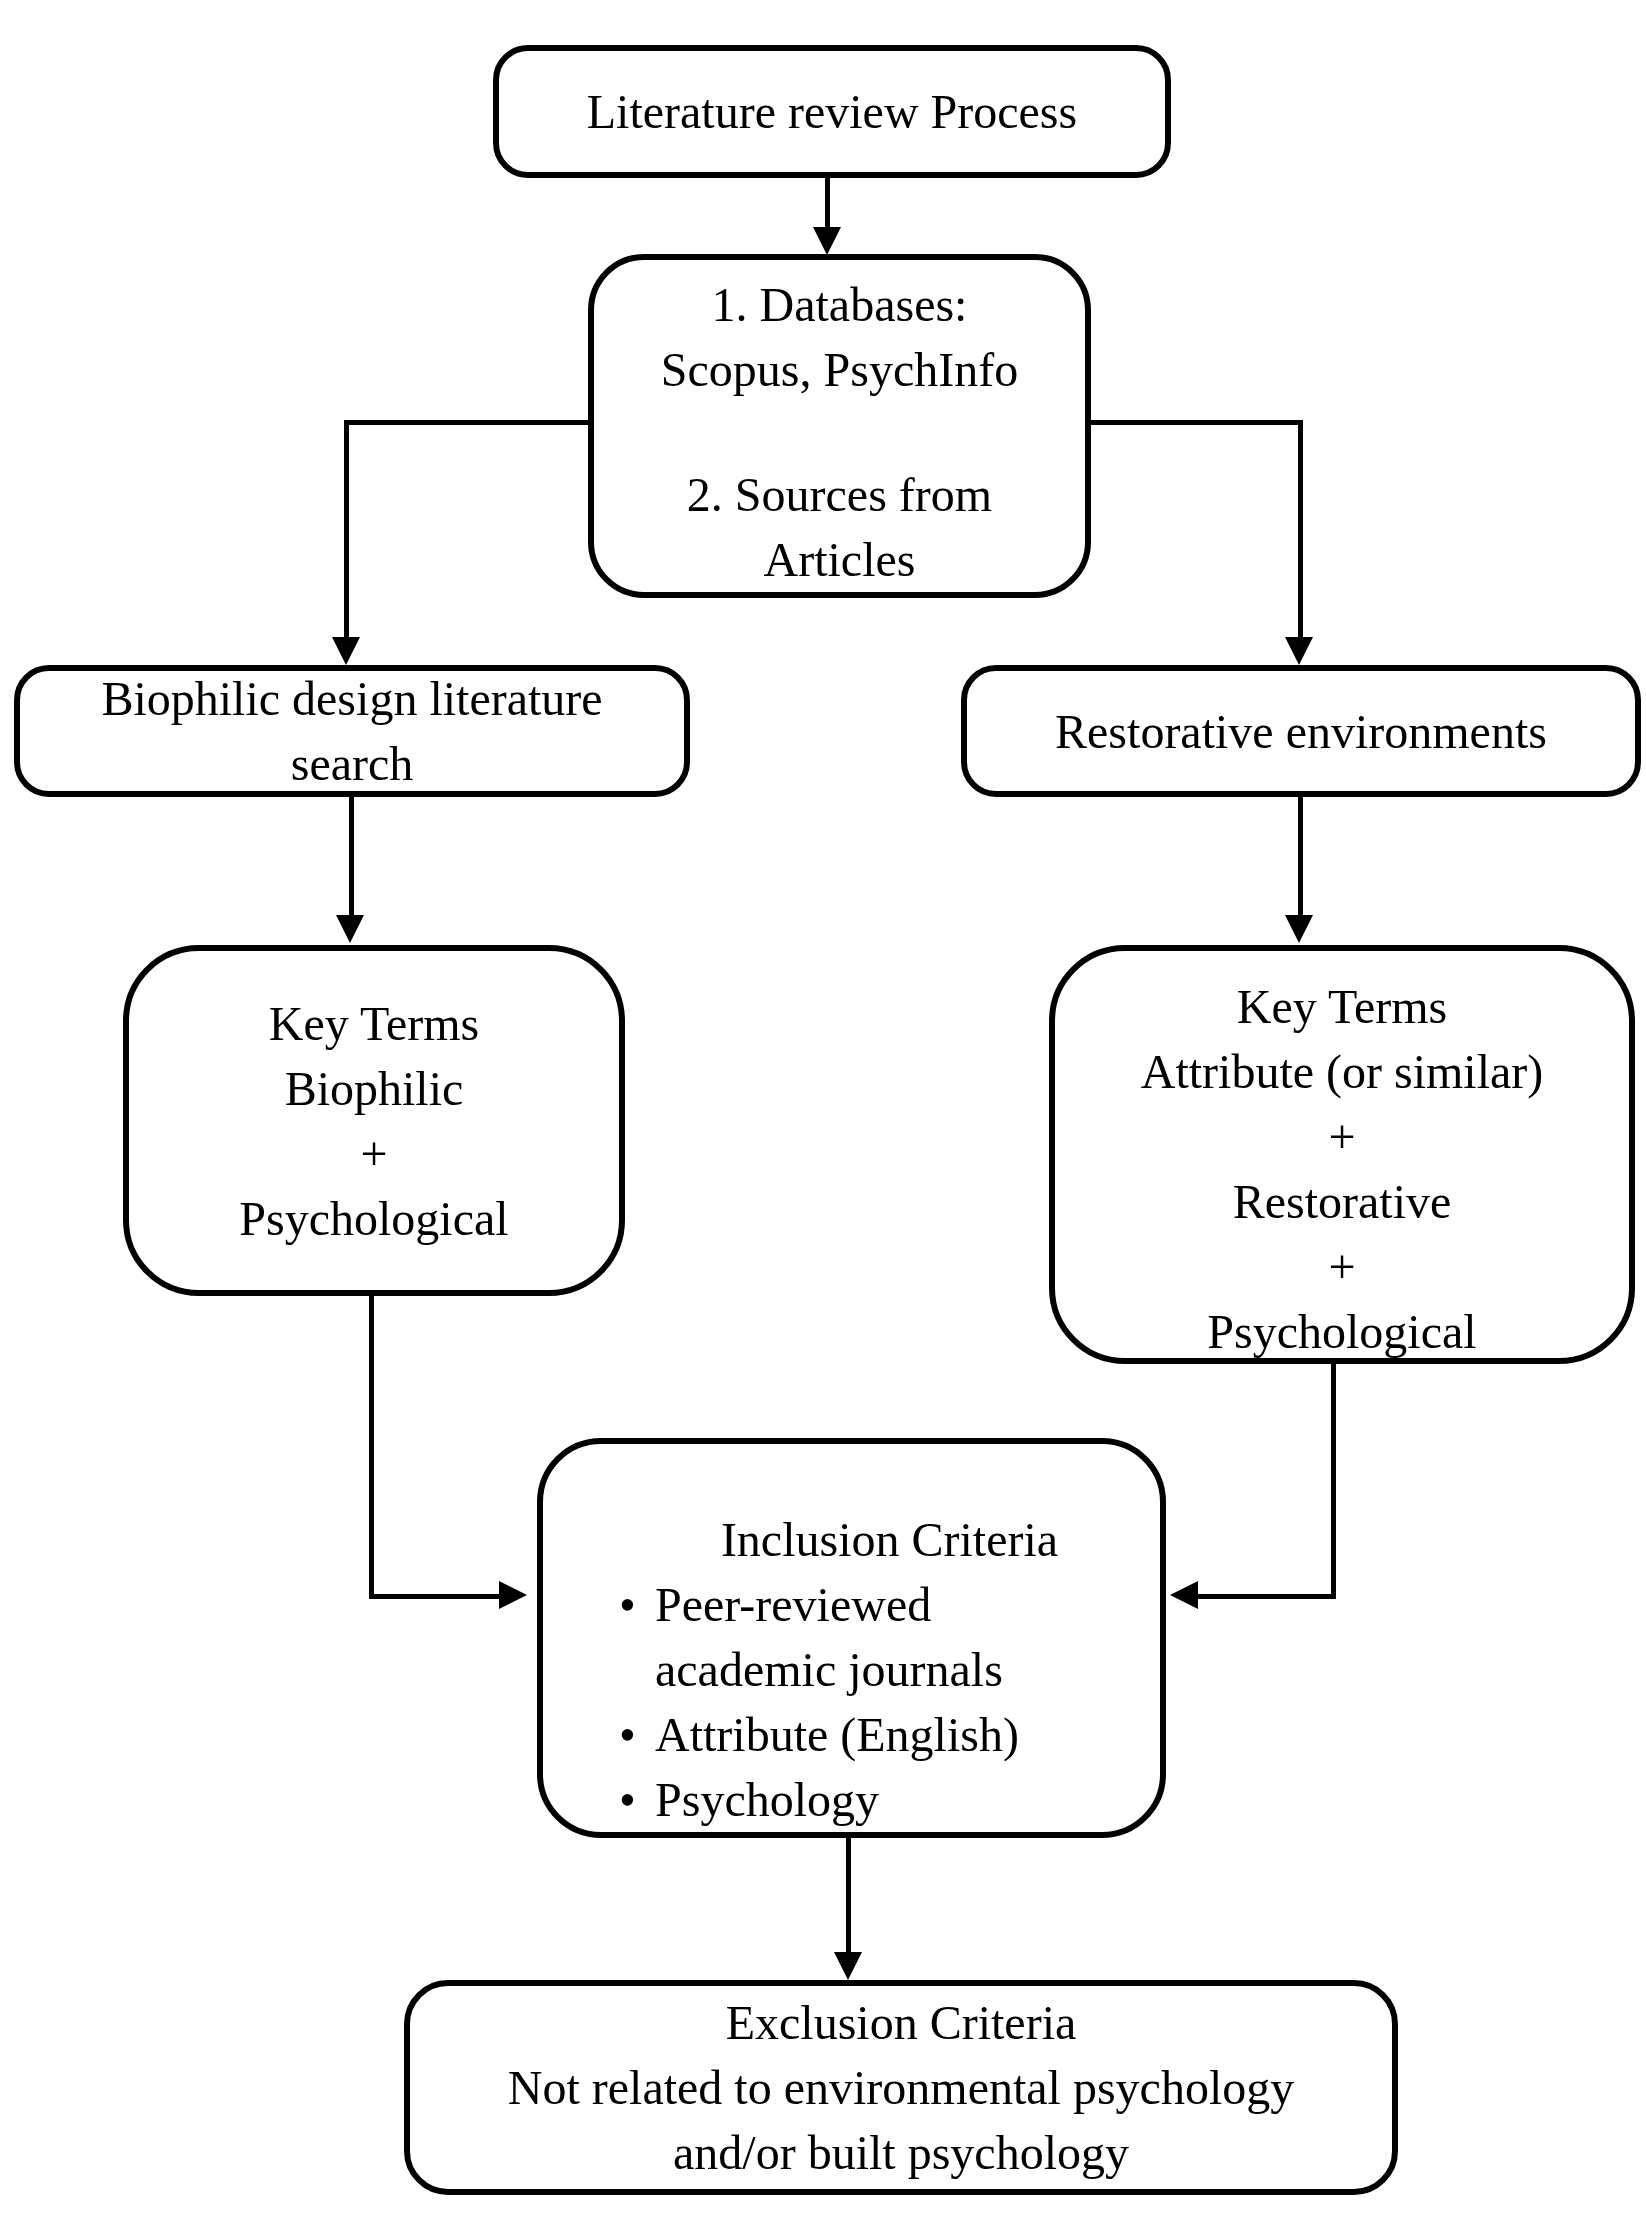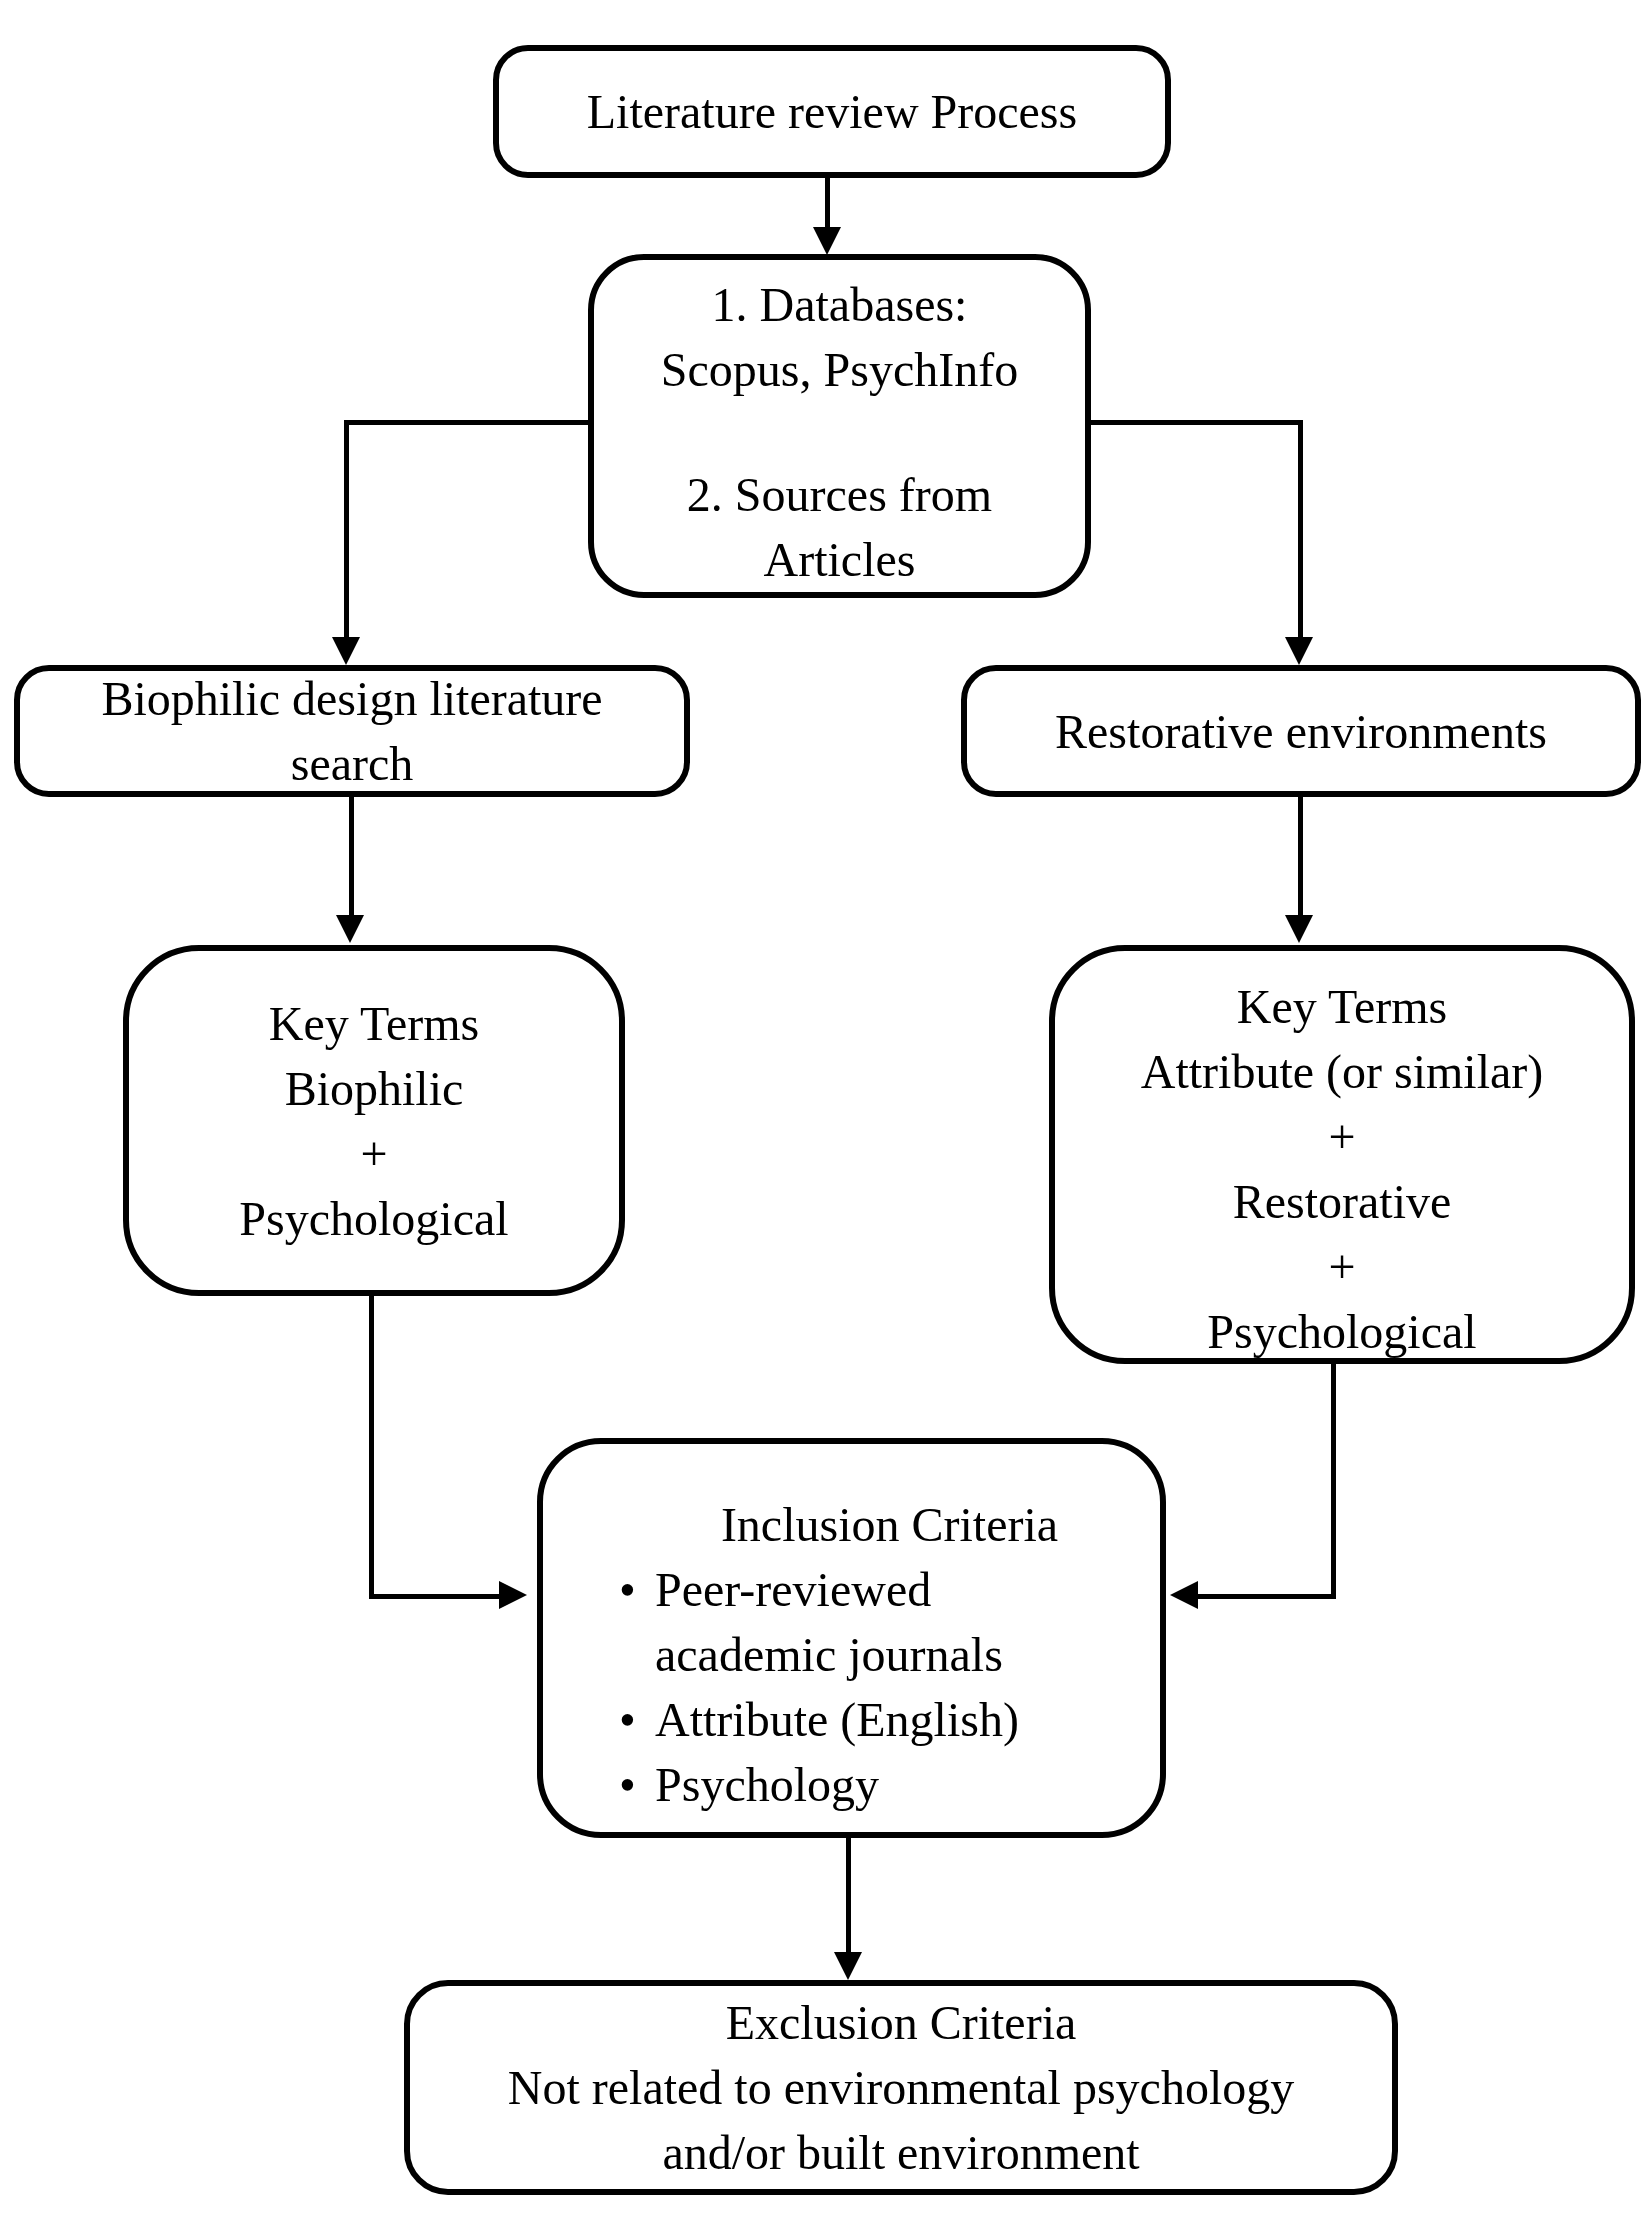--- a/index.html
+++ b/index.html
@@ -33,21 +33,21 @@
   .arr.down{border-left:14.6px solid transparent;border-right:14.6px solid transparent;border-top:28px solid #000000;}
   .arr.right{border-top:14.6px solid transparent;border-bottom:14.6px solid transparent;border-left:28px solid #000000;}
   .arr.left{border-top:14.6px solid transparent;border-bottom:14.6px solid transparent;border-right:28px solid #000000;}
 
   .box.process{left:493px;top:24.6px;width:678px;height:133px;border-radius:35px;}
   .box.databases{left:588px;top:234px;width:503px;height:344px;border-radius:56px;justify-content:flex-start;padding-top:11.7px;}
   .box.biophilic{left:14px;top:645px;width:676px;height:132px;border-radius:35px;}
   .box.restorative{left:961px;top:645px;width:680px;height:132px;border-radius:35px;}
   .box.keyleft{left:123px;top:925px;width:502px;height:351px;border-radius:76px;}
   .box.keyright{left:1049px;top:925px;width:586px;height:419px;border-radius:76px;justify-content:flex-start;padding-top:23.4px;}
-  .box.inclusion{left:537px;top:1418px;width:629px;height:400px;border-radius:64px;justify-content:center;align-items:flex-start;padding:33px 0 0 76px;}
+  .box.inclusion{left:537px;top:1418px;width:629px;height:400px;border-radius:64px;justify-content:flex-end;align-items:flex-start;padding:33px 0 0 76px;}
   .box.inclusion .title{align-self:center;}
   .box.exclusion{left:404px;top:1960px;width:994px;height:215px;border-radius:44px;}
   .brow{display:flex;line-height:65px;text-align:left;white-space:nowrap;}
   .dot{width:36px;flex:none;}
 </style>
 </head>
 <body>
 
 <div class="canvas">
 
@@ -132,17 +132,17 @@
     </div>
     <div class="brow">
       <span class="dot">•</span>
       <span>Psychology</span>
     </div>
   </div>
 
   <div class="box exclusion">
     <div class="bl bold">Exclusion Criteria</div>
     <div class="bl">Not related to environmental psychology</div>
-    <div class="bl">and/or built environment</div>
+    <div class="bl">and/or built psychology</div>
   </div>
 
 </div>
 
 
 </body></html>

